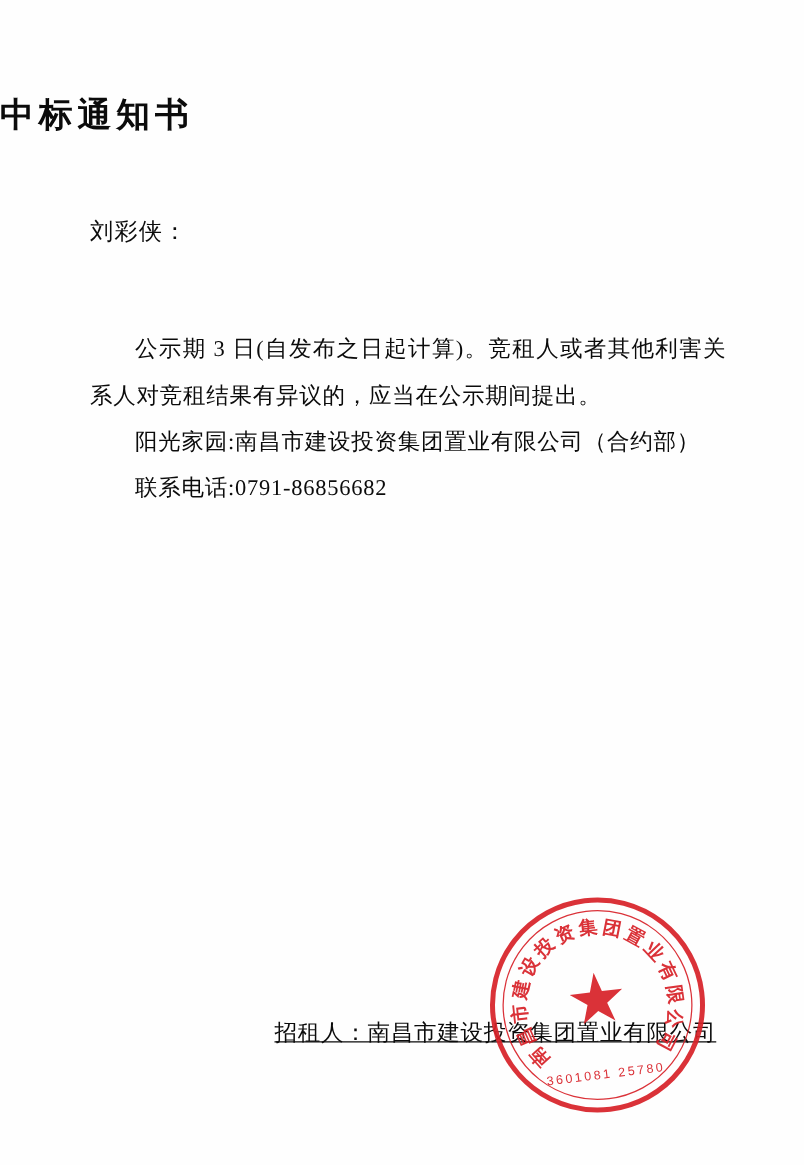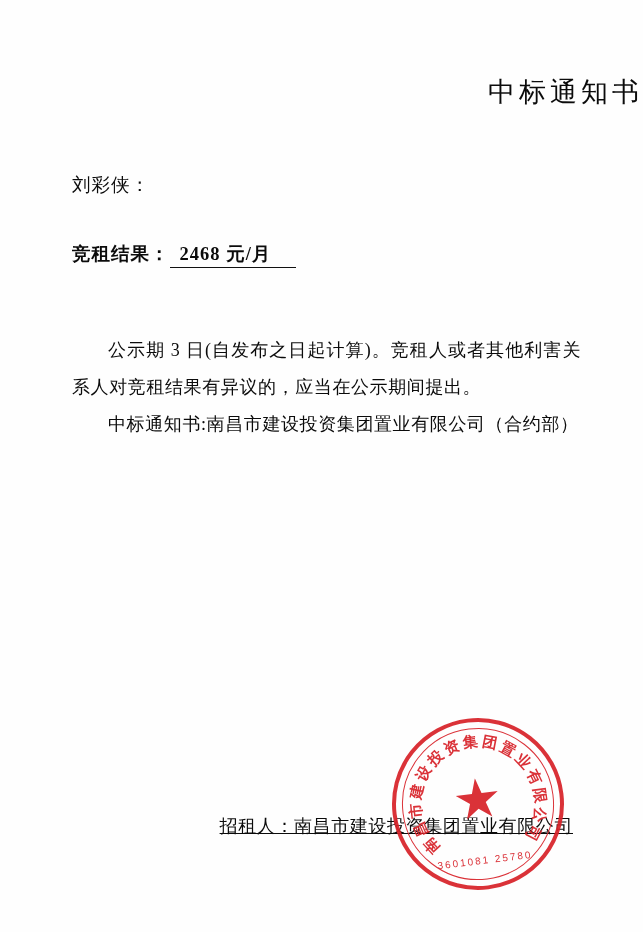--- a/index.html
+++ b/index.html
@@ -16,23 +16,23 @@
     overflow: hidden;
   }
 
   .page {
     position: absolute;
     inset: 0;
     background: #fefefe;
   }
 
   .doc-title {
-    text-align: right;
+    text-align: left;
     font-size: 27px;
-    font-weight: 400;
+    font-weight: 700;
     letter-spacing: 4px;
     margin: 74px 0 0 0;
     font-family: "Liberation Serif", "DejaVu Serif", serif;
   }
 
   .body-block {
     margin: 0;
     padding: 0 62px 0 72px;
   }
 
@@ -165,27 +165,25 @@
 
 <div class="page">
 
   <h1 class="doc-title">中标通知书</h1>
 
   <div class="body-block">
 
     <div class="recipient">刘彩侠：</div>
 
 
-    <div class="result-line">
-      <span>竞租结果：</span><span class="result-value">2468 元/月</span>
-    </div>
 
     <p class="para indent notice-para">公示期 3 日(自发布之日起计算)。竞租人或者其他利害关系人对竞租结果有异议的，应当在公示期间提出。</p>
 
-    <p class="info-line">中标通知书:南昌市建设投资集团置业有限公司（合约部）</p>
+    <p class="info-line">阳光家园:南昌市建设投资集团置业有限公司（合约部）</p>
+    <p class="info-line">联系电话:0791-86856682</p>
 
   </div>
 
   <div class="signature-area">
     <div class="sig-line">招租人：南昌市建设投资集团置业有限公司</div>
   </div>
 
   <div class="seal">
     <div class="seal-inner"></div>
     <div class="seal-ring-text">

